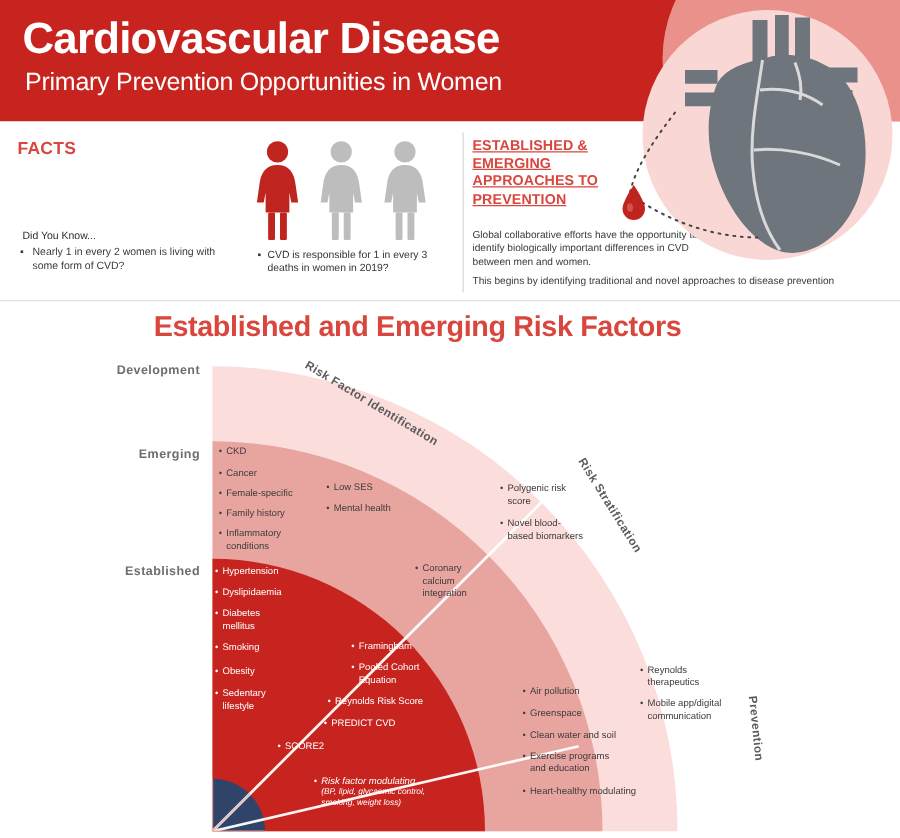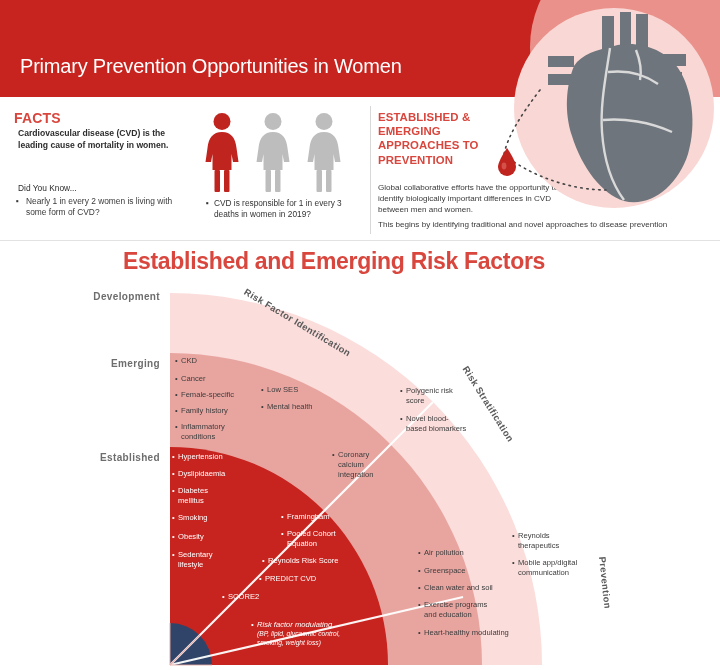--- a/index.html
+++ b/index.html
@@ -75,20 +75,21 @@
   .fig-note .t { display:block; padding-left:8px; }
 
   .vdiv { position:absolute; left:370px; top:106px; width:1px; height:128px; background:#d8d8d8; }
   .hdiv-top { position:absolute; left:0; top:240px; width:720px; height:1px; background:#e2e2e2; }
 
   
   .eea-h {
     position:absolute; left:378px; top:110px; width:120px;
     font-size:11.4px; font-weight:bold; color:#D8463D; line-height:14.2px;
     letter-spacing:.1px;
+    text-decoration:underline;
   }
   .eea-p1 {
     position:absolute; left:378px; top:182px; width:190px;
     font-size:8.1px; line-height:11.2px; color:#3a3a3a;
   }
   .eea-p2 {
     position:absolute; left:378px; top:219px; width:320px;
     font-size:8.1px; line-height:11.2px; color:#3a3a3a;
   }
 
@@ -120,20 +121,21 @@
   }
 </style>
 </head>
 <body>
 
 <div class="page">
 
   <div class="header">
     <div class="header-circle"></div>
   </div>
+  <div class="title">Cardiovascular Disease</div>
   <div class="subtitle">Primary Prevention Opportunities in Women</div>
 
   <div class="heart-circle"></div>
   <svg class="heart-svg" viewBox="0 0 175 205">
     <g fill="#6E757C">
       <path d="M62 8 h12 v40 h-12 z"></path>
       <path d="M80 4 h11 v44 h-11 z"></path>
       <path d="M96 6 h12 v42 h-12 z"></path>
       <path d="M8 48 h26 v11 h-26 z"></path>
       <path d="M8 66 h26 v11 h-26 z"></path>
@@ -153,21 +155,20 @@
   <svg class="dotline" viewBox="0 0 130 118">
     <path d="M60 2 C40 28, 28 48, 24 66" fill="none" stroke="#444" stroke-width="1.6" stroke-dasharray="1.5 4.5" stroke-linecap="round"></path>
     <path d="M34 74 C62 92, 96 102, 126 102" fill="none" stroke="#444" stroke-width="1.6" stroke-dasharray="1.5 4.5" stroke-linecap="round"></path>
   </svg>
   <svg class="blooddrop" viewBox="0 0 20 28">
     <path d="M10 0 C10 0 1 13 1 19 A9 9 0 0 0 19 19 C19 13 10 0 10 0 Z" fill="#C0241F"></path>
     <ellipse cx="7" cy="18" rx="2.4" ry="3.4" fill="#E4766E" opacity=".55"></ellipse>
   </svg>
 
   <div class="facts-h">FACTS</div>
-  <div class="facts-lead">Cardiovascular disease (CVD) is the leading cause of mortality in women.</div>
   <div class="dyk">Did You Know...</div>
   <div class="dyk-item">
     <span class="b">▪</span>
     <span class="t">Nearly 1 in every 2 women is living with some form of CVD?</span>
   </div>
 
   <svg class="figs" viewBox="0 0 148 82">
     <g fill="#C0241F">
       <circle cx="18" cy="9.5" r="8.5"></circle>
       <path d="M18 20 C9 20 4.5 26 3.5 36 L1.5 50 L7 50 L8.5 42 L8.5 58 L27.5 58 L27.5 42 L29 50 L34.5 50 L32.5 36

